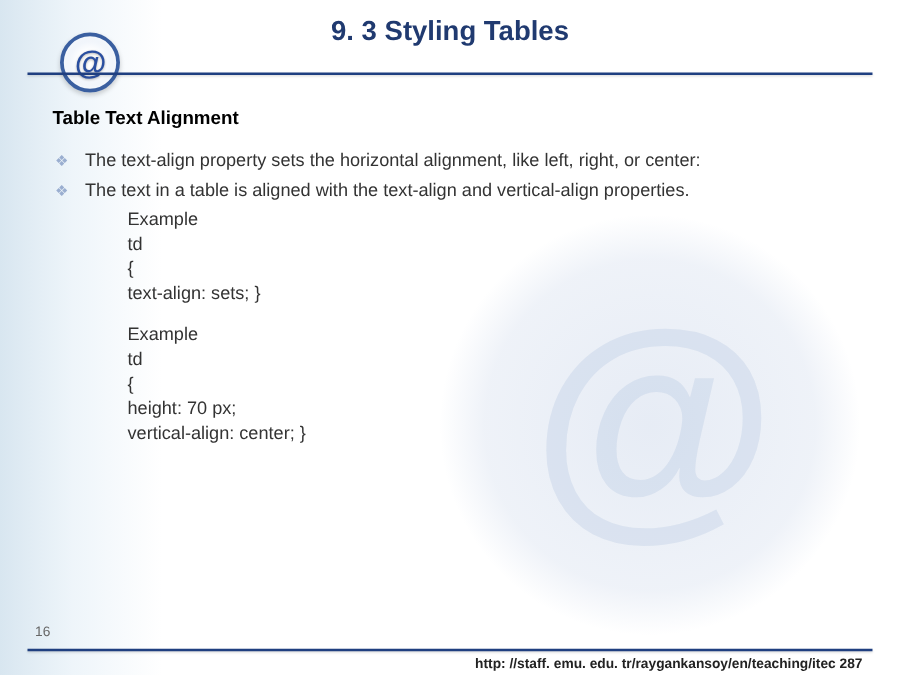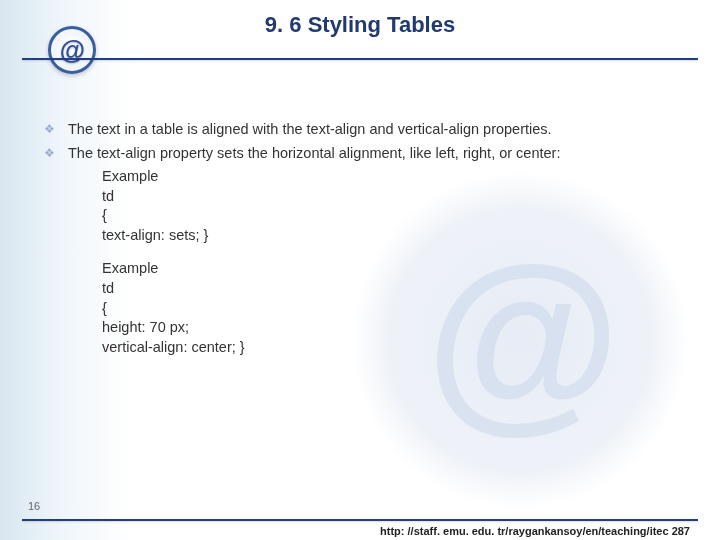--- a/index.html
+++ b/index.html
@@ -26,27 +26,28 @@
 
 <div class="slide">
   <div class="bg-at">@</div>
 
   <div class="logo">
     <div class="logo-ring">
         <span>@</span>
       </div>
   </div>
 
-  <div class="title">9. 6 Styling Tables</div>
+  <div class="title">9. 3 Styling Tables</div>
   <div class="rule top"></div>
 
+  <div class="subhead">Table Text Alignment</div>
 
   <div class="content">
+    <div class="item">The text-align property sets the horizontal alignment, like left, right, or center:</div>
     <div class="item">The text in a table is aligned with the text-align and vertical-align properties.</div>
-    <div class="item">The text-align property sets the horizontal alignment, like left, right, or center:</div>
     <div class="sub">Example</div>
     <div class="sub">td</div>
     <div class="sub">{</div>
     <div class="sub">text-align: sets; }</div>
 
     <div class="block">
       <div class="sub">Example</div>
       <div class="sub">td</div>
       <div class="sub">{</div>
       <div class="sub">height: 70 px;</div>

